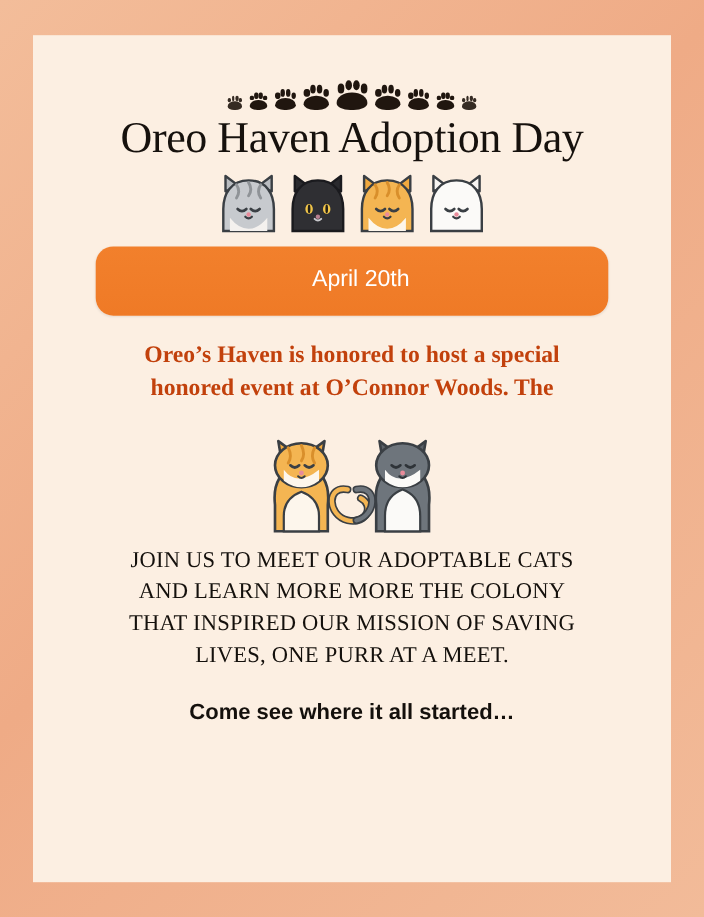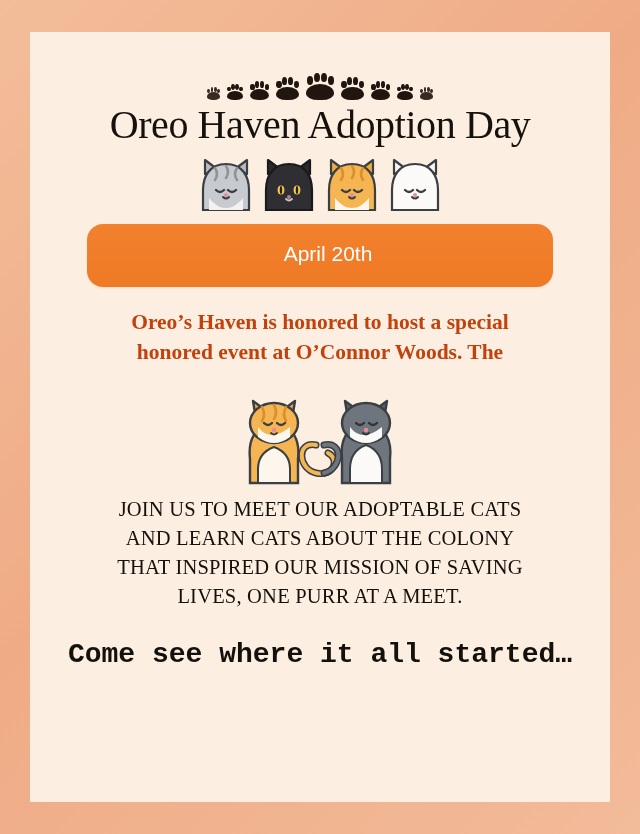--- a/index.html
+++ b/index.html
@@ -138,23 +138,23 @@
     text-align: center;
     line-height: 1.42;
     font-variant: small-caps;
     letter-spacing: 0.2px;
     max-width: 500px;
   }
   .caps .capline { display: block; }
 
   
   .closing {
-    font-family: Liberation Mono, monospace;
+    font-family: Liberation Sans, sans-serif;
     font-weight: bold;
-    font-size: 28px;
+    font-size: 20px;
     color: #14100c;
     text-align: left;
     line-height: 1.55;
     margin-top: 22px;
   }
   .closing .cline { display: block; }
 </style>
 </head>
 <body>
 
@@ -327,21 +327,21 @@
           <path d="M136 38 q4 4 8 0" stroke="#2e3338" stroke-width="2.4" fill="none" stroke-linecap="round"></path>
           <path d="M149 38 q4 4 8 0" stroke="#2e3338" stroke-width="2.4" fill="none" stroke-linecap="round"></path>
           <circle cx="146" cy="45" r="2.2" fill="#e98b9a"></circle>
           <path d="M143 48 q3 3 6 0" stroke="#2e3338" stroke-width="1.8" fill="none" stroke-linecap="round"></path>
         </g>
       </svg>
     </div>
 
     <div class="caps">
       <span class="capline">JOIN US TO MEET OUR ADOPTABLE CATS</span>
-      <span class="capline">AND LEARN CATS ABOUT THE COLONY</span>
+      <span class="capline">AND LEARN MORE MORE THE COLONY</span>
       <span class="capline">THAT INSPIRED OUR MISSION OF SAVING</span>
       <span class="capline">LIVES, ONE PURR AT A MEET.</span>
     </div>
 
     <div class="closing">
       <span class="cline">Come see where it all started…</span>
     </div>
 
   </div>
 </div>

